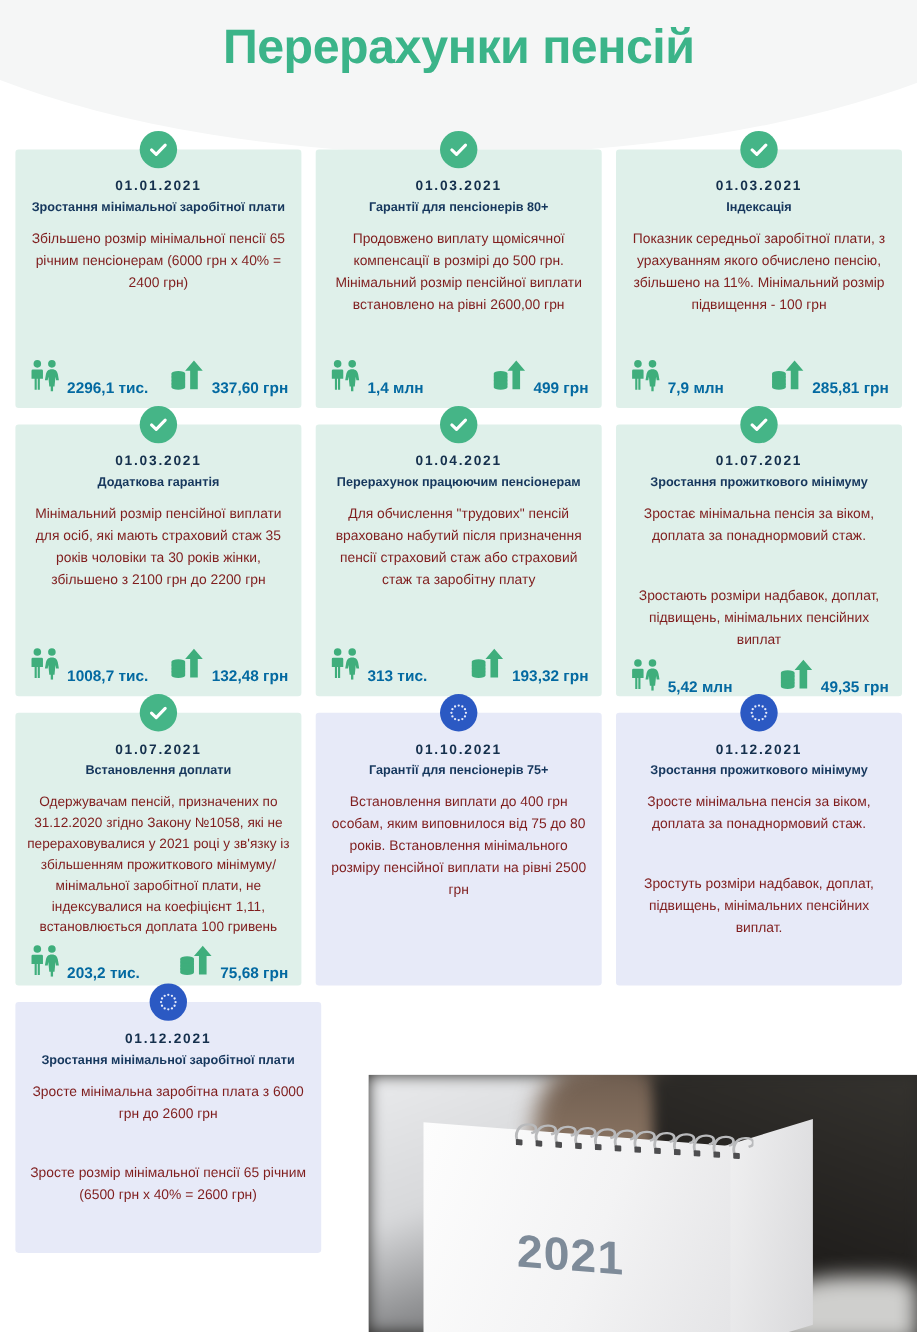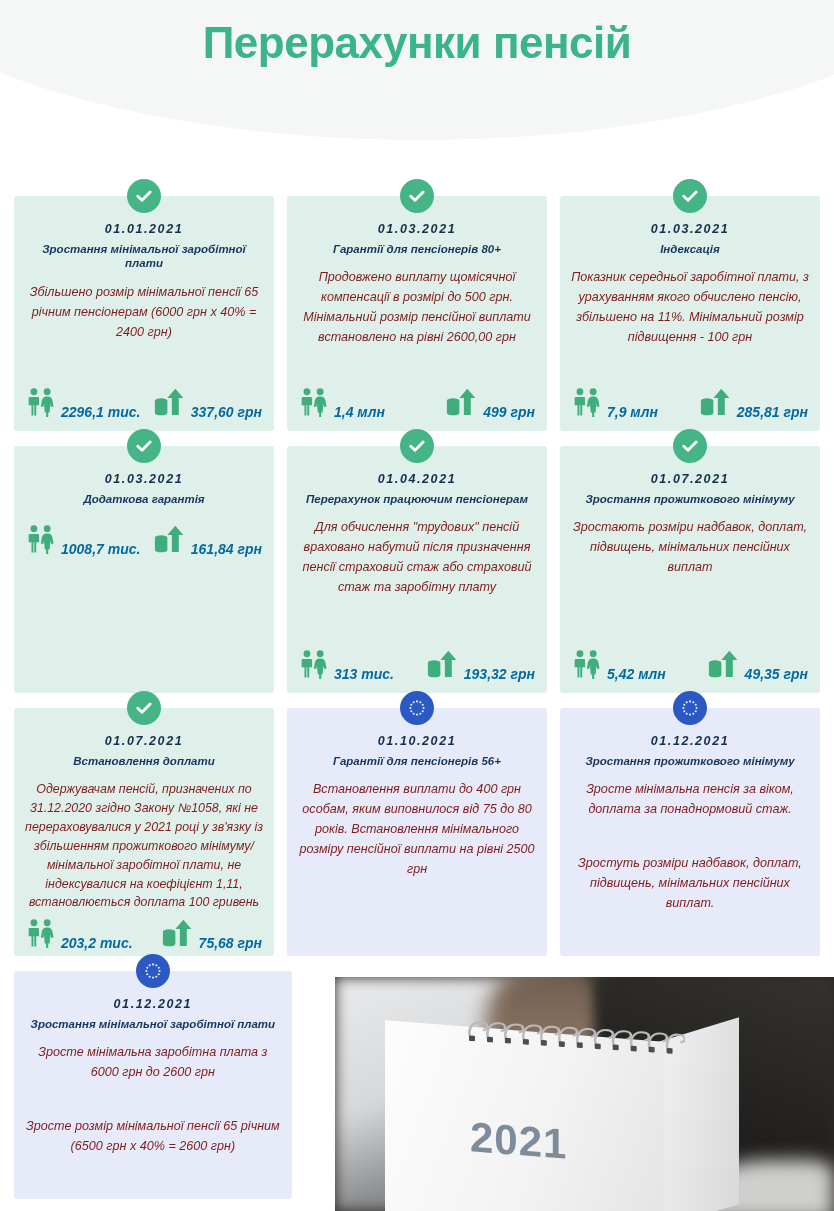--- a/index.html
+++ b/index.html
@@ -10,21 +10,21 @@
     background: #ffffff;
     font-family: "Liberation Sans", "DejaVu Sans", sans-serif;
     overflow: hidden;
     position: relative;
   }
 
   
   .header {
     position: relative;
     width: 834px;
-    height: 196px;
+    height: 136px;
     background: #ffffff;
     overflow: hidden;
   }
   .header-curve {
     position: absolute;
     left: -180px;
     top: -330px;
     width: 1200px;
     height: 470px;
     background: #f5f6f6;
@@ -41,21 +41,20 @@
     line-height: 1.12;
     letter-spacing: -0.5px;
   }
   .header-title .line2 { display: block; }
 
   
   .grid {
     position: relative;
     width: 834px;
     padding: 0 14px;
-    font-style: italic;
   }
   .row {
     display: flex;
     gap: 13px;
     margin-bottom: 15px;
   }
 
   .card {
     position: relative;
     flex: 1 1 0;
@@ -354,20 +353,23 @@
     </div>
     <div class="row">
       <div class="card green r2">
         <div class="badge check">
           <svg width="20" height="20" viewBox="0 0 24 24">
             <path d="M4.5 12.4 L9.6 17.2 L19.4 7.2" fill="none" stroke="#ffffff" stroke-width="3.4" stroke-linecap="round" stroke-linejoin="round"></path>
           </svg>
         </div>
         <div class="card-date">01.03.2021</div>
         <div class="card-subtitle">Додаткова гарантія</div>
+        <div class="card-body">
+          <p>Мінімальний розмір пенсійної виплати для осіб, які мають страховий стаж 35 років чоловіки та 30 років жінки, збільшено з 2100 грн до 2200 грн</p>
+        </div>
         <div class="stats">
           <div class="stat">
             <span class="stat-icon"><svg width="30" height="30" viewBox="0 0 34 34">
                 <g fill="#3fae7c">
                   <circle cx="9" cy="5.4" r="3.9"></circle>
                   <path d="M4.6 11.2 h8.8 a1.4 1.4 0 0 1 1.4 1.4 v8.2 h-3.2 v11.4 h-2.2 v-11.4 h-1.0 v11.4 h-2.2 v-11.4 h-3.2 v-8.2 a1.4 1.4 0 0 1 1.4 -1.4 z"></path>
                   <circle cx="24" cy="5.4" r="3.9"></circle>
                   <path d="M24 10.9 c4.1 0 5.6 2.2 6.2 5.6 l1.0 5.8 h-2.9 l-0.6 -3.6 l-1.0 10.1 h-1.5 v5.2 h-2.4 v-5.2 h-1.5 l-1.0 -10.1 l-0.6 3.6 h-2.9 l1.0 -5.8 c0.6 -3.4 2.1 -5.6 6.2 -5.6 z"></path>
                 </g>
               </svg></span>
@@ -381,21 +383,21 @@
                   <ellipse cx="8" cy="18" rx="7" ry="2.6"></ellipse>
                   <rect x="1" y="18" width="14" height="3.4"></rect>
                   <ellipse cx="8" cy="21.5" rx="7" ry="2.6"></ellipse>
                   <rect x="1" y="21.5" width="14" height="3.4"></rect>
                   <ellipse cx="8" cy="25" rx="7" ry="2.6"></ellipse>
                   <rect x="1" y="25" width="14" height="3.4"></rect>
                   <ellipse cx="8" cy="28.4" rx="7" ry="2.6"></ellipse>
                   <path d="M24 1 L33 11.5 h-5.1 v19 h-7.8 v-19 H15 z"></path>
                 </g>
               </svg></span>
-            <span class="stat-value">161,84 грн</span>
+            <span class="stat-value">132,48 грн</span>
           </div>
         </div>
       </div>
       <div class="card green r2">
         <div class="badge check">
           <svg width="20" height="20" viewBox="0 0 24 24">
             <path d="M4.5 12.4 L9.6 17.2 L19.4 7.2" fill="none" stroke="#ffffff" stroke-width="3.4" stroke-linecap="round" stroke-linejoin="round"></path>
           </svg>
         </div>
         <div class="card-date">01.04.2021</div>
@@ -436,20 +438,21 @@
       </div>
       <div class="card green r2">
         <div class="badge check">
           <svg width="20" height="20" viewBox="0 0 24 24">
             <path d="M4.5 12.4 L9.6 17.2 L19.4 7.2" fill="none" stroke="#ffffff" stroke-width="3.4" stroke-linecap="round" stroke-linejoin="round"></path>
           </svg>
         </div>
         <div class="card-date">01.07.2021</div>
         <div class="card-subtitle">Зростання прожиткового мінімуму</div>
         <div class="card-body">
+          <p>Зростає мінімальна пенсія за віком, доплата за понаднормовий стаж.</p>
           <p>Зростають розміри надбавок, доплат, підвищень, мінімальних пенсійних виплат</p>
         </div>
         <div class="stats">
           <div class="stat">
             <span class="stat-icon"><svg width="30" height="30" viewBox="0 0 34 34">
                 <g fill="#3fae7c">
                   <circle cx="9" cy="5.4" r="3.9"></circle>
                   <path d="M4.6 11.2 h8.8 a1.4 1.4 0 0 1 1.4 1.4 v8.2 h-3.2 v11.4 h-2.2 v-11.4 h-1.0 v11.4 h-2.2 v-11.4 h-3.2 v-8.2 a1.4 1.4 0 0 1 1.4 -1.4 z"></path>
                   <circle cx="24" cy="5.4" r="3.9"></circle>
                   <path d="M24 10.9 c4.1 0 5.6 2.2 6.2 5.6 l1.0 5.8 h-2.9 l-0.6 -3.6 l-1.0 10.1 h-1.5 v5.2 h-2.4 v-5.2 h-1.5 l-1.0 -10.1 l-0.6 3.6 h-2.9 l1.0 -5.8 c0.6 -3.4 2.1 -5.6 6.2 -5.6 z"></path>
@@ -531,21 +534,21 @@
             <circle cx="15.30" cy="17.72" r="1.05" fill="#e8ecfb"></circle>
             <circle cx="12.00" cy="18.60" r="1.05" fill="#e8ecfb"></circle>
             <circle cx="8.70" cy="17.72" r="1.05" fill="#e8ecfb"></circle>
             <circle cx="6.28" cy="15.30" r="1.05" fill="#e8ecfb"></circle>
             <circle cx="5.40" cy="12.00" r="1.05" fill="#e8ecfb"></circle>
             <circle cx="6.28" cy="8.70" r="1.05" fill="#e8ecfb"></circle>
             <circle cx="8.70" cy="6.28" r="1.05" fill="#e8ecfb"></circle>
           </svg>
         </div>
         <div class="card-date">01.10.2021</div>
-        <div class="card-subtitle">Гарантії для пенсіонерів 56+</div>
+        <div class="card-subtitle">Гарантії для пенсіонерів 75+</div>
         <div class="card-body">
           <p>Встановлення виплати до 400 грн особам, яким виповнилося від 75 до 80 років. Встановлення мінімального розміру пенсійної виплати на рівні 2500 грн</p>
         </div>
       </div>
       <div class="card blue r3">
         <div class="badge eu">
           <svg width="24" height="24" viewBox="0 0 24 24">
             <circle cx="12.00" cy="5.40" r="1.05" fill="#e8ecfb"></circle>
             <circle cx="15.30" cy="6.28" r="1.05" fill="#e8ecfb"></circle>
             <circle cx="17.72" cy="8.70" r="1.05" fill="#e8ecfb"></circle>

